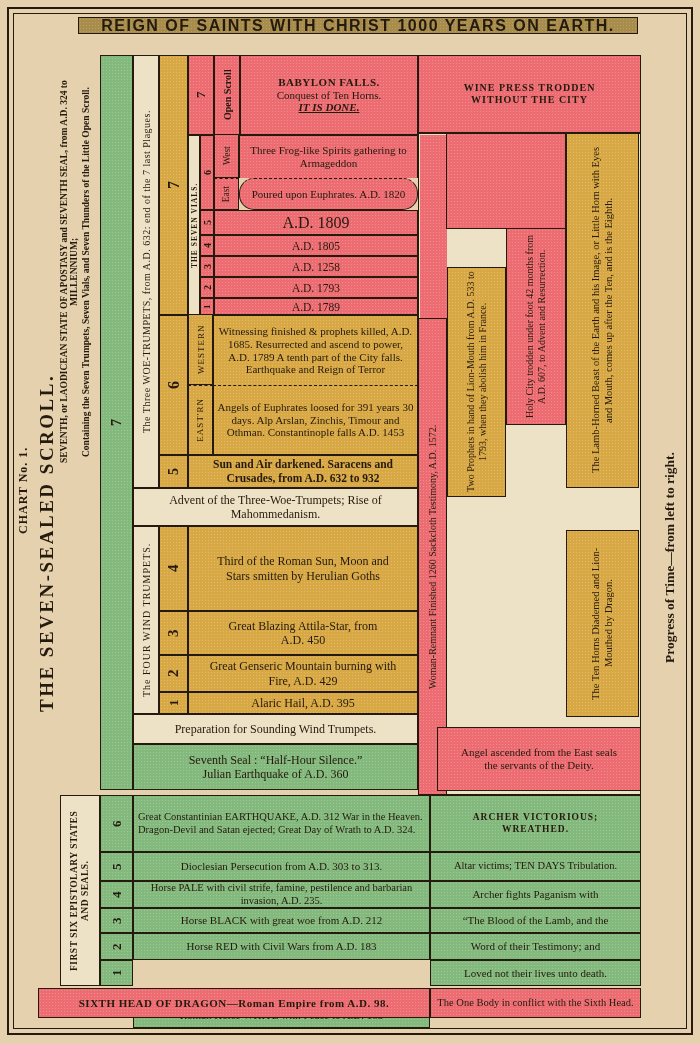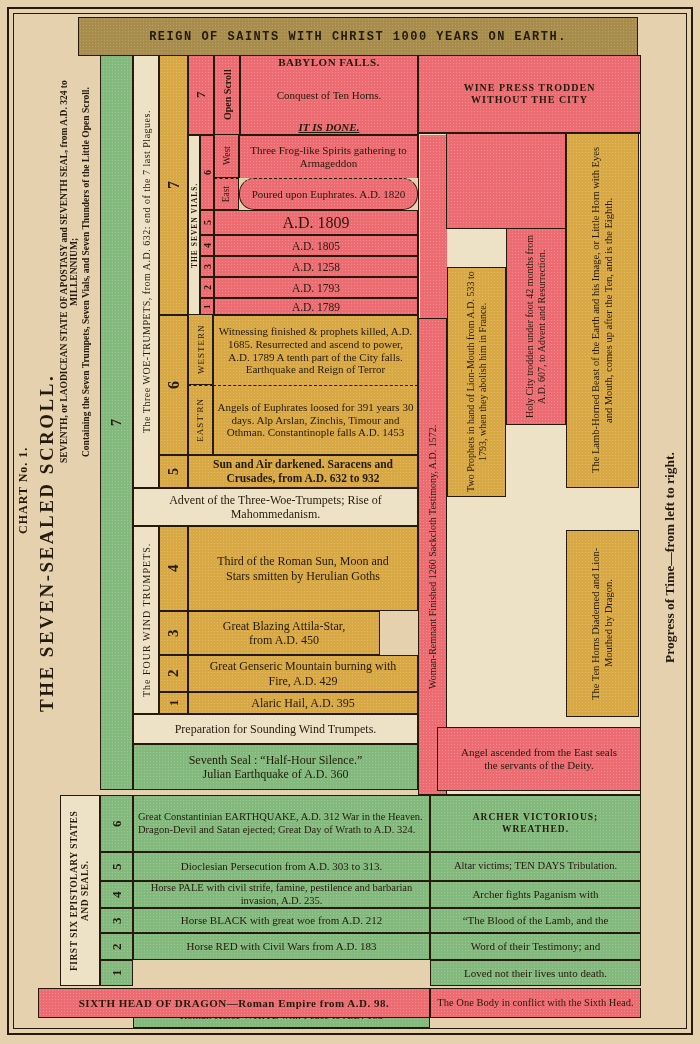--- a/index.html
+++ b/index.html
@@ -28,39 +28,39 @@
   .lh{line-height:1.18;}
   .dash-top{border-top:1.4px dashed #241a0e !important;}
 </style>
 </head>
 <body>
 
 <div class="page">
   <div class="frame-outer"></div>
   <div class="frame-inner"></div>
 
-  <div class="abs bd banner-bg ctr sans b" style="left:78px;top:17px;width:560px;height:39px;font-size:12px;letter-spacing:1.5px;font-family:Liberation Mono, monospace;">
+  <div class="abs bd banner-bg ctr sans b" style="left:78px;top:17px;width:560px;height:17px;font-size:16px;letter-spacing:1.5px;">
     <span>REIGN OF SAINTS WITH CHRIST 1000 YEARS ON EARTH.</span>
   </div>
 
   <div class="abs vt ctr b" style="left:13px;top:400px;width:20px;height:180px;font-size:12px;letter-spacing:1px;">CHART No. 1.</div>
   <div class="abs vt ctr b" style="left:33px;top:290px;width:27px;height:505px;font-size:19px;letter-spacing:2.5px;">THE SEVEN-SEALED SCROLL.</div>
   <div class="abs vt ctr b" style="left:60px;top:53px;width:17px;height:438px;font-size:9.5px;">SEVENTH, or LAODICEAN STATE OF APOSTASY and SEVENTH SEAL, from A.D. 324 to MILLENNIUM;</div>
   <div class="abs vt ctr b" style="left:77px;top:53px;width:17px;height:438px;font-size:9.5px;">Containing the Seven Trumpets, Seven Vials, and Seven Thunders of the Little Open Scroll.</div>
 
   <div class="abs bd green vt ctr b" style="left:100px;top:55px;width:33px;height:735px;font-size:14px;">7</div>
 
   <div class="abs bd cream vt ctr" style="left:133px;top:55px;width:26px;height:433px;font-size:10px;letter-spacing:.5px;">The Three WOE-TRUMPETS, from A.D. 632: end of the 7 last Plagues.</div>
   <div class="abs bd gold vt ctr b" style="left:159px;top:55px;width:29px;height:260px;font-size:16px;">7</div>
   <div class="abs bd gold vt ctr b" style="left:159px;top:315px;width:29px;height:140px;font-size:16px;">6</div>
   <div class="abs bd gold vt ctr b" style="left:159px;top:455px;width:29px;height:33px;font-size:14px;">5</div>
 
   <div class="abs bd pink vt ctr b" style="left:188px;top:55px;width:26px;height:80px;font-size:13px;">7</div>
   <div class="abs bd pink vt ctr b" style="left:214px;top:55px;width:26px;height:80px;font-size:10px;">Open Scroll</div>
-  <div class="abs bd pink ctr lh" style="left:240px;top:55px;width:178px;height:80px;font-size:11px;flex-direction:column;justify-content:space-between;">
+  <div class="abs bd pink ctr lh" style="left:240px;top:55px;width:178px;height:80px;font-size:11px;flex-direction:column;">
     <span class="b" style="letter-spacing:.5px;">BABYLON FALLS.</span>
     <span>Conquest of Ten Horns.</span>
     <span class="b i">IT IS DONE.</span>
   </div>
 
   <div class="abs bd cream vt ctr b" style="left:188px;top:135px;width:12px;height:180px;font-size:7.5px;letter-spacing:1px;">THE SEVEN VIALS.</div>
   <div class="abs bd pink vt ctr b" style="left:200px;top:135px;width:14px;height:75px;font-size:10px;">6</div>
   <div class="abs bd pink vt ctr b" style="left:200px;top:210px;width:14px;height:25px;font-size:10px;">5</div>
   <div class="abs bd pink vt ctr b" style="left:200px;top:235px;width:14px;height:21px;font-size:10px;">4</div>
   <div class="abs bd pink vt ctr b" style="left:200px;top:256px;width:14px;height:21px;font-size:10px;">3</div>
@@ -89,21 +89,21 @@
   <div class="abs bd gold ctr lh b" style="left:188px;top:455px;width:230px;height:33px;font-size:11.5px;">Sun and Air darkened. Saracens and Crusades, from A.D. 632 to 932</div>
 
   <div class="abs bd cream ctr lh" style="left:133px;top:488px;width:285px;height:38px;font-size:12px;">Advent of the Three-Woe-Trumpets; Rise of Mahommedanism.</div>
 
   <div class="abs bd cream vt ctr" style="left:133px;top:526px;width:26px;height:188px;font-size:10px;letter-spacing:1px;">The FOUR WIND TRUMPETS.</div>
   <div class="abs bd gold vt ctr b" style="left:159px;top:526px;width:29px;height:85px;font-size:15px;">4</div>
   <div class="abs bd gold vt ctr b" style="left:159px;top:611px;width:29px;height:44px;font-size:15px;">3</div>
   <div class="abs bd gold vt ctr b" style="left:159px;top:655px;width:29px;height:37px;font-size:15px;">2</div>
   <div class="abs bd gold vt ctr b" style="left:159px;top:692px;width:29px;height:22px;font-size:13px;">1</div>
   <div class="abs bd gold ctr lh" style="left:188px;top:526px;width:230px;height:85px;font-size:12px;padding:0 24px;">Third of the Roman Sun, Moon and Stars smitten by Herulian Goths</div>
-  <div class="abs bd gold ctr lh" style="left:188px;top:611px;width:192px;height:44px;font-size:12px;padding:0 28px;">Great Blazing Attila-Star, from A.D. 450</div>
+  <div class="abs bd gold ctr lh" style="left:188px;top:611px;width:230px;height:44px;font-size:12px;padding:0 28px;">Great Blazing Attila-Star, from A.D. 450</div>
   <div class="abs bd gold ctr lh" style="left:188px;top:655px;width:230px;height:37px;font-size:12px;padding:0 14px;">Great Genseric Mountain burning with Fire, A.D. 429</div>
   <div class="abs bd gold ctr lh" style="left:188px;top:692px;width:230px;height:22px;font-size:12px;">Alaric Hail, A.D. 395</div>
 
   <div class="abs bd cream ctr lh" style="left:133px;top:714px;width:285px;height:30px;font-size:12px;">Preparation for Sounding Wind Trumpets.</div>
   <div class="abs bd green ctr lh" style="left:133px;top:744px;width:285px;height:46px;font-size:12px;flex-direction:column;">
     <span>Seventh Seal : “Half-Hour Silence.”</span>
     <span>Julian Earthquake of A.D. 360</span>
   </div>
 
   <div class="abs bd cream" style="left:418px;top:133px;width:223px;height:662px;"></div>

